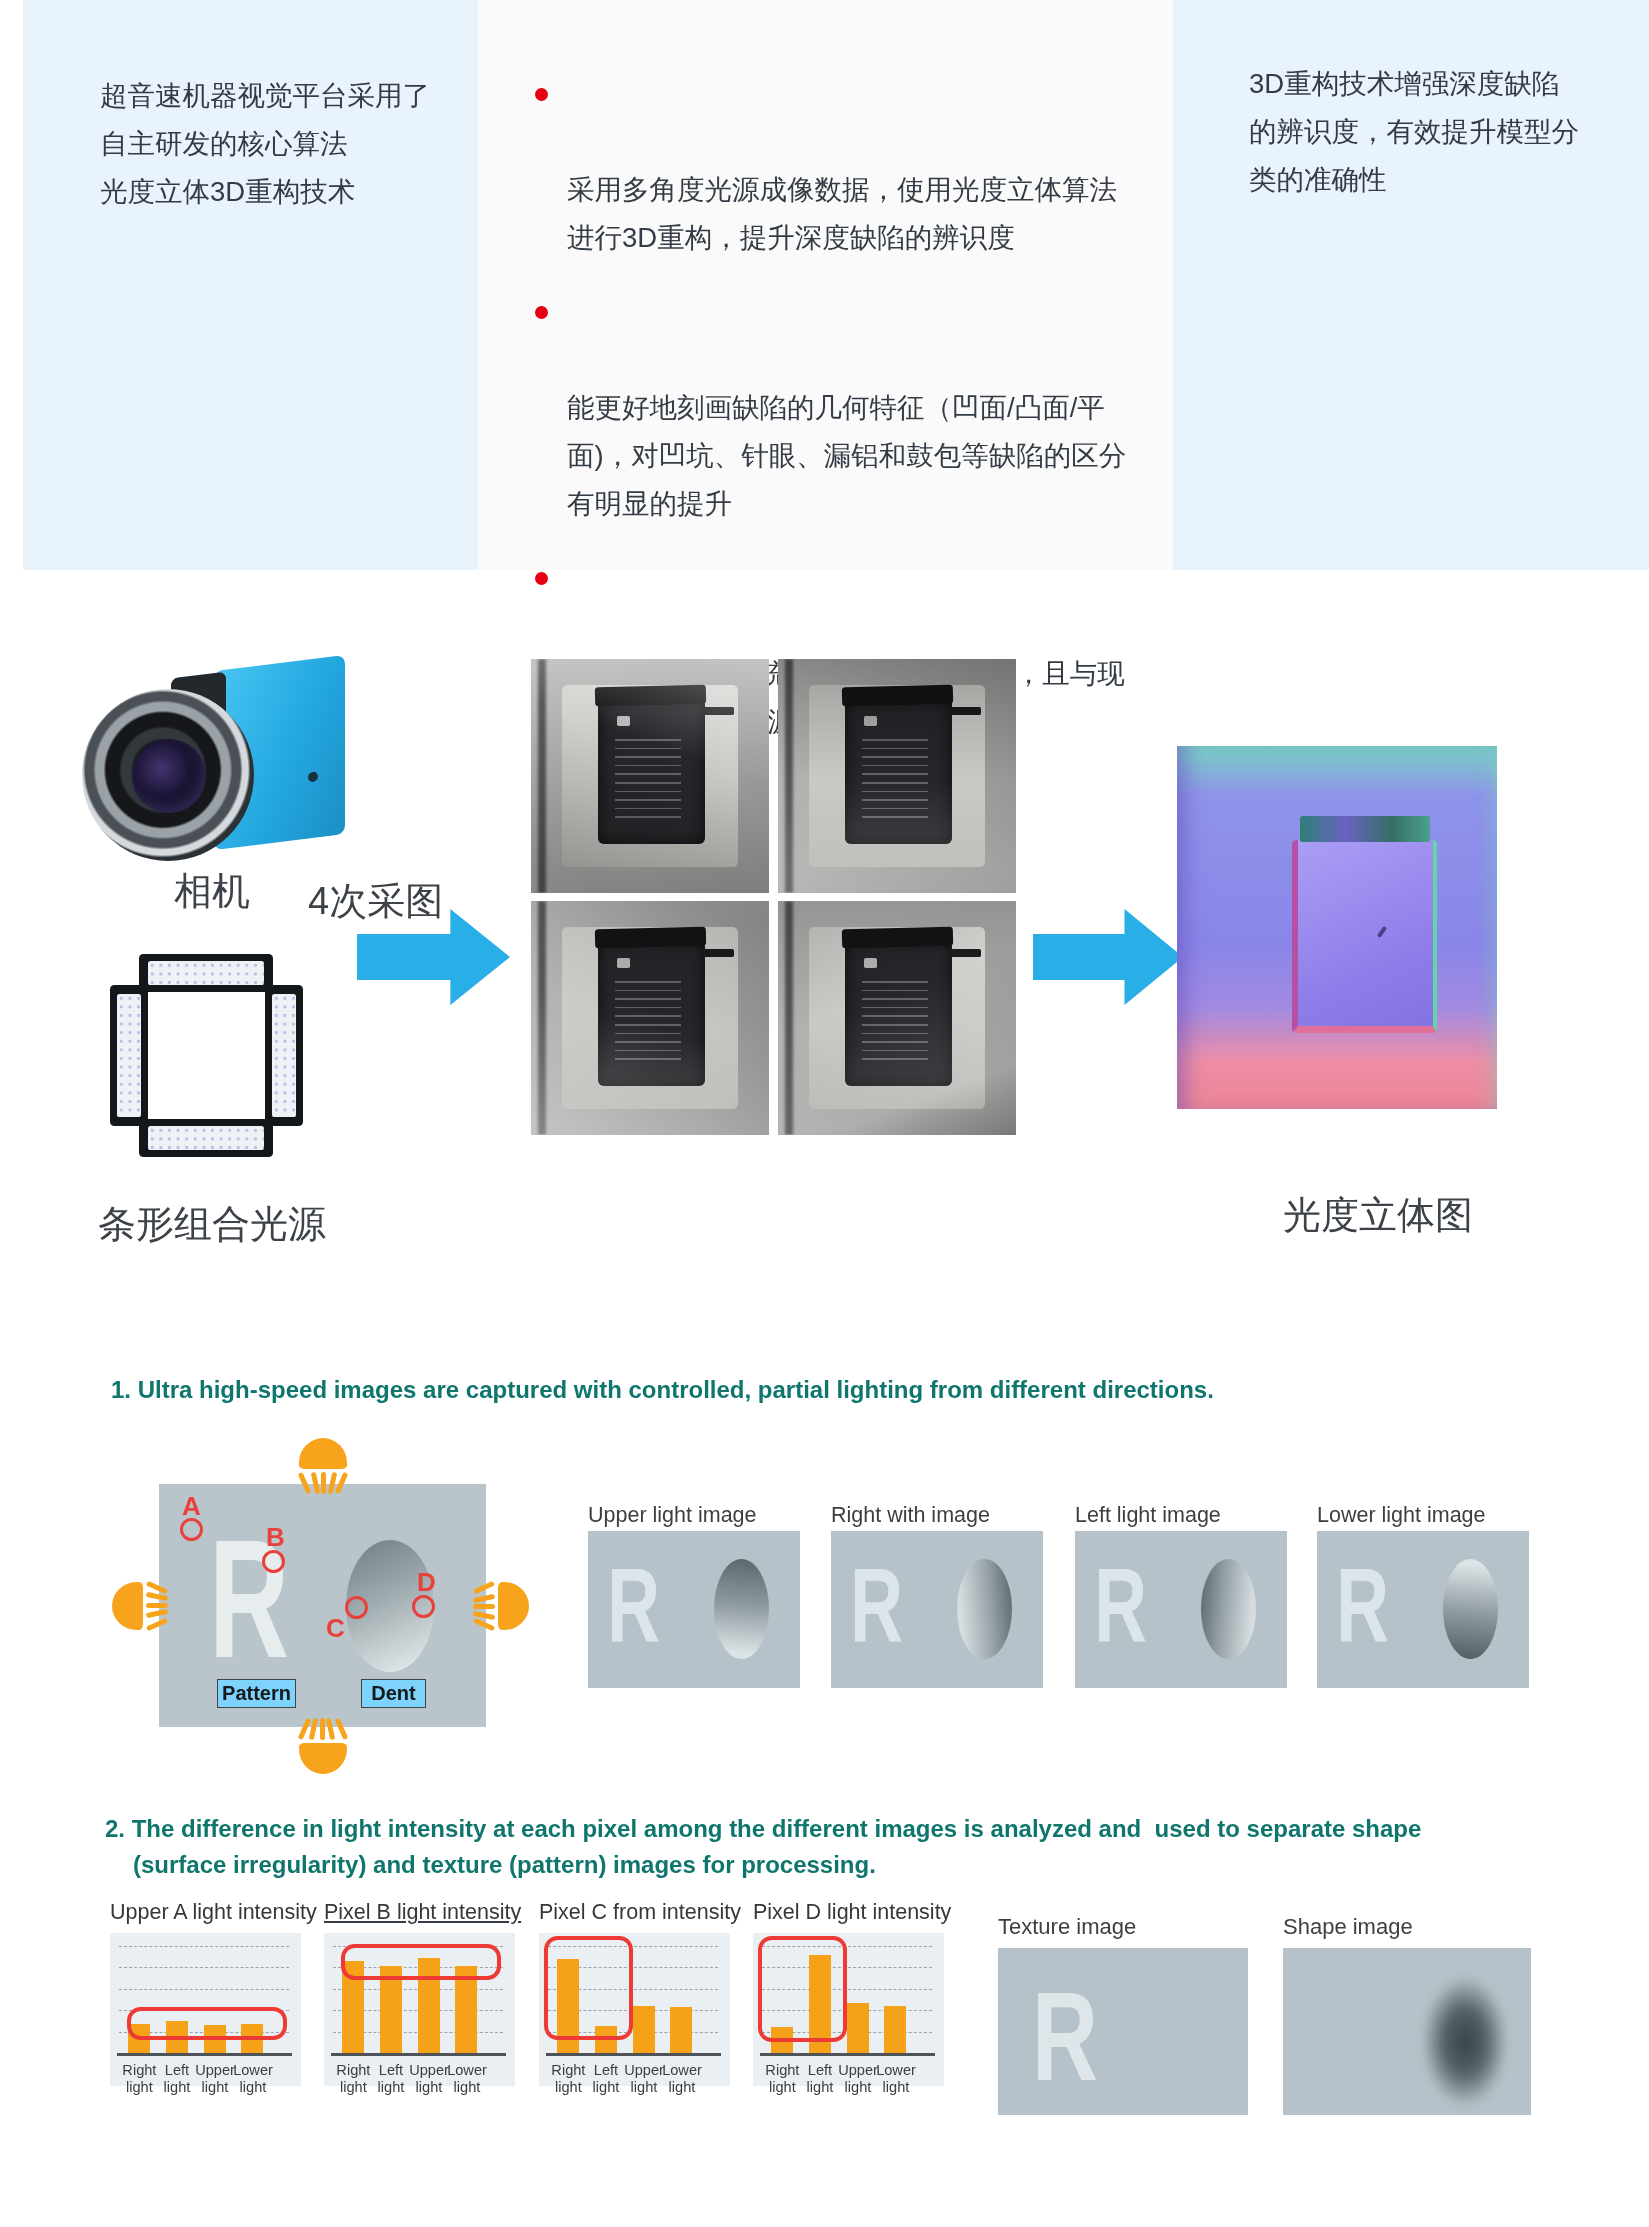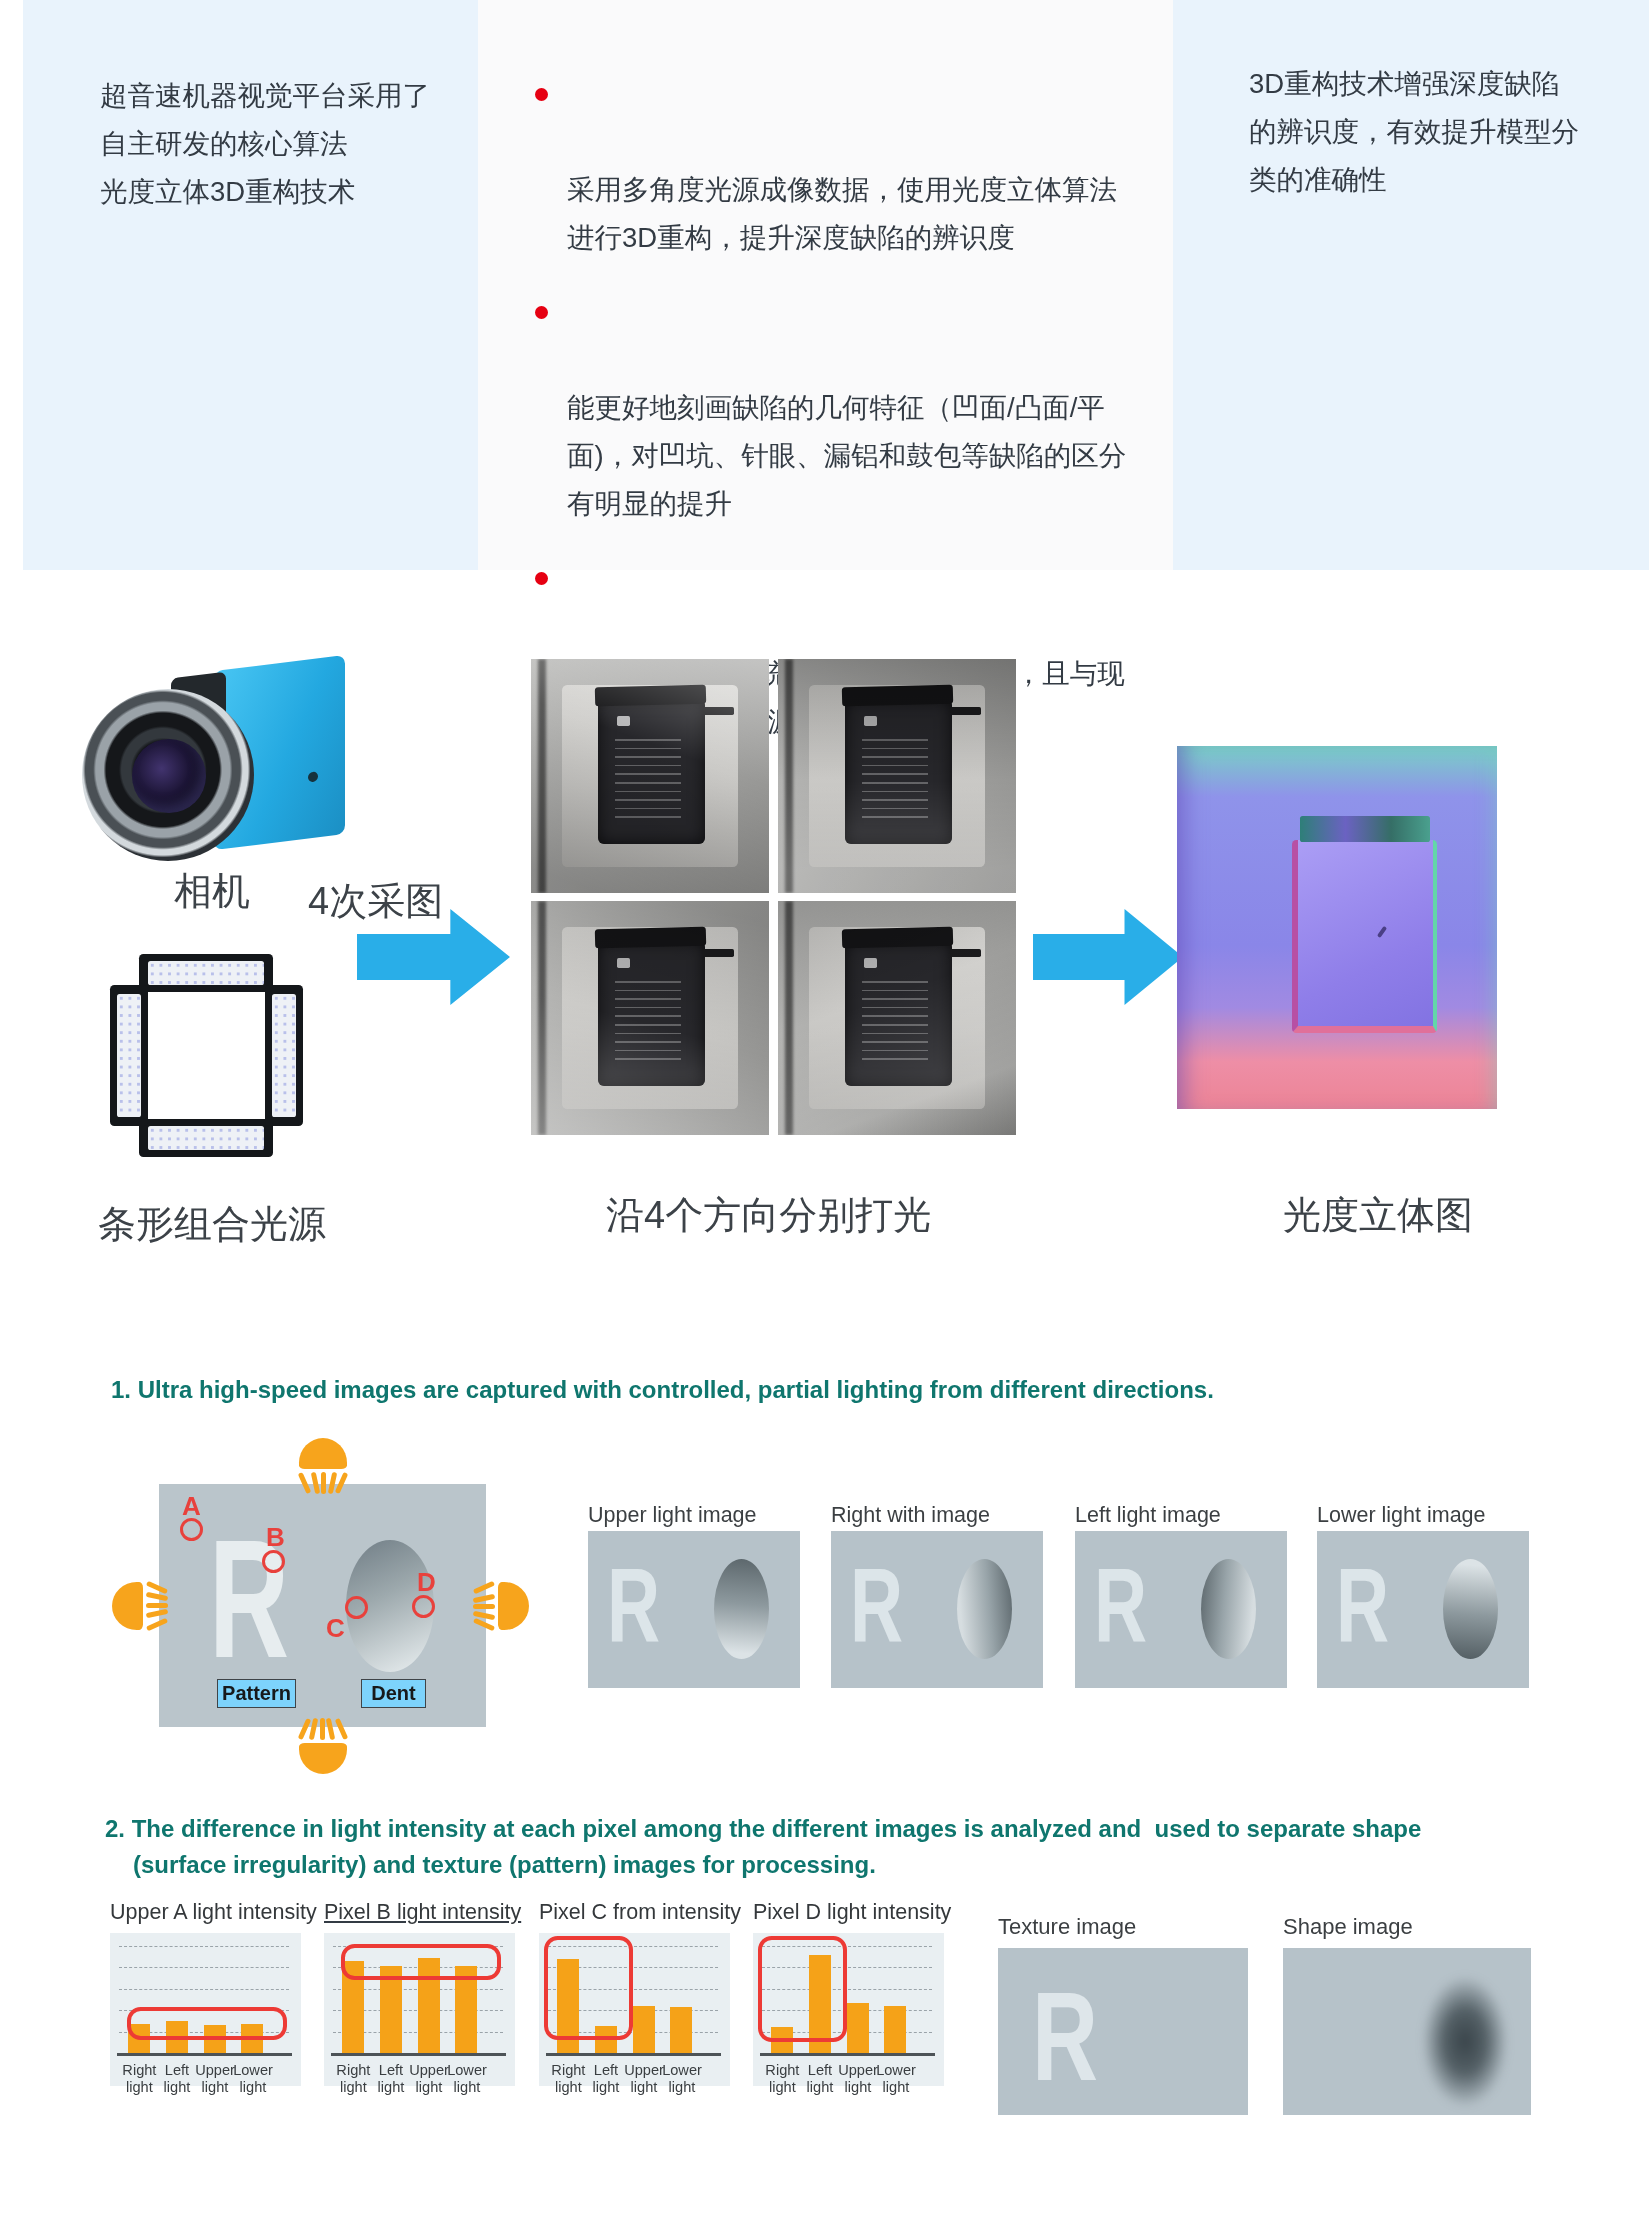--- a/index.html
+++ b/index.html
@@ -236,21 +236,20 @@
       <div class="foam"></div>
         <div class="edge"></div>
       <div class="batt">
           <div class="cap"></div>
           <div class="lead"></div>
           <div class="txt"></div>
           <div class="logo"></div>
         </div>
     </div>
   </div>
-  <div class="caption" style="left:606px;top:1190px;">沿4个方向分别打光</div>
 
   <div class="stereo">
     <div class="st-batt">
       <div class="st-cap"></div>
         <div class="st-defect"></div>
     </div>
   </div>
   <div class="caption" style="left:1283px;top:1190px;">光度立体图</div>
 
   <div class="eng-heading" style="left:111px;top:1376px;">1. Ultra high-speed images are captured with controlled, partial lighting from different directions.</div>

